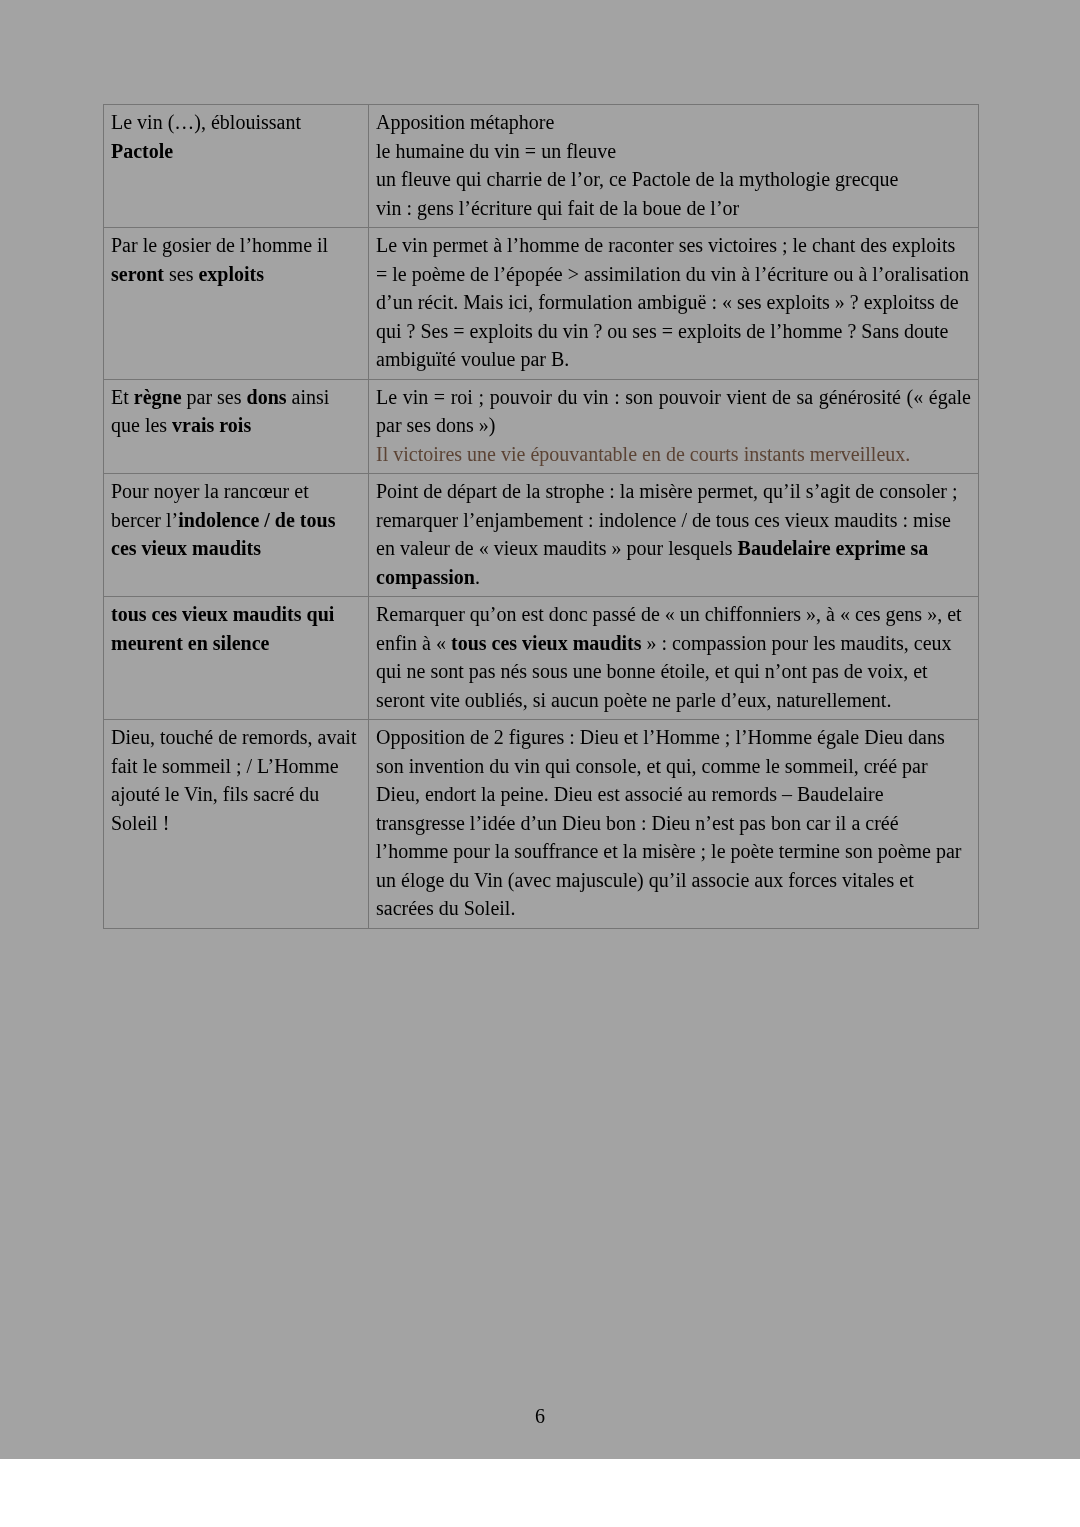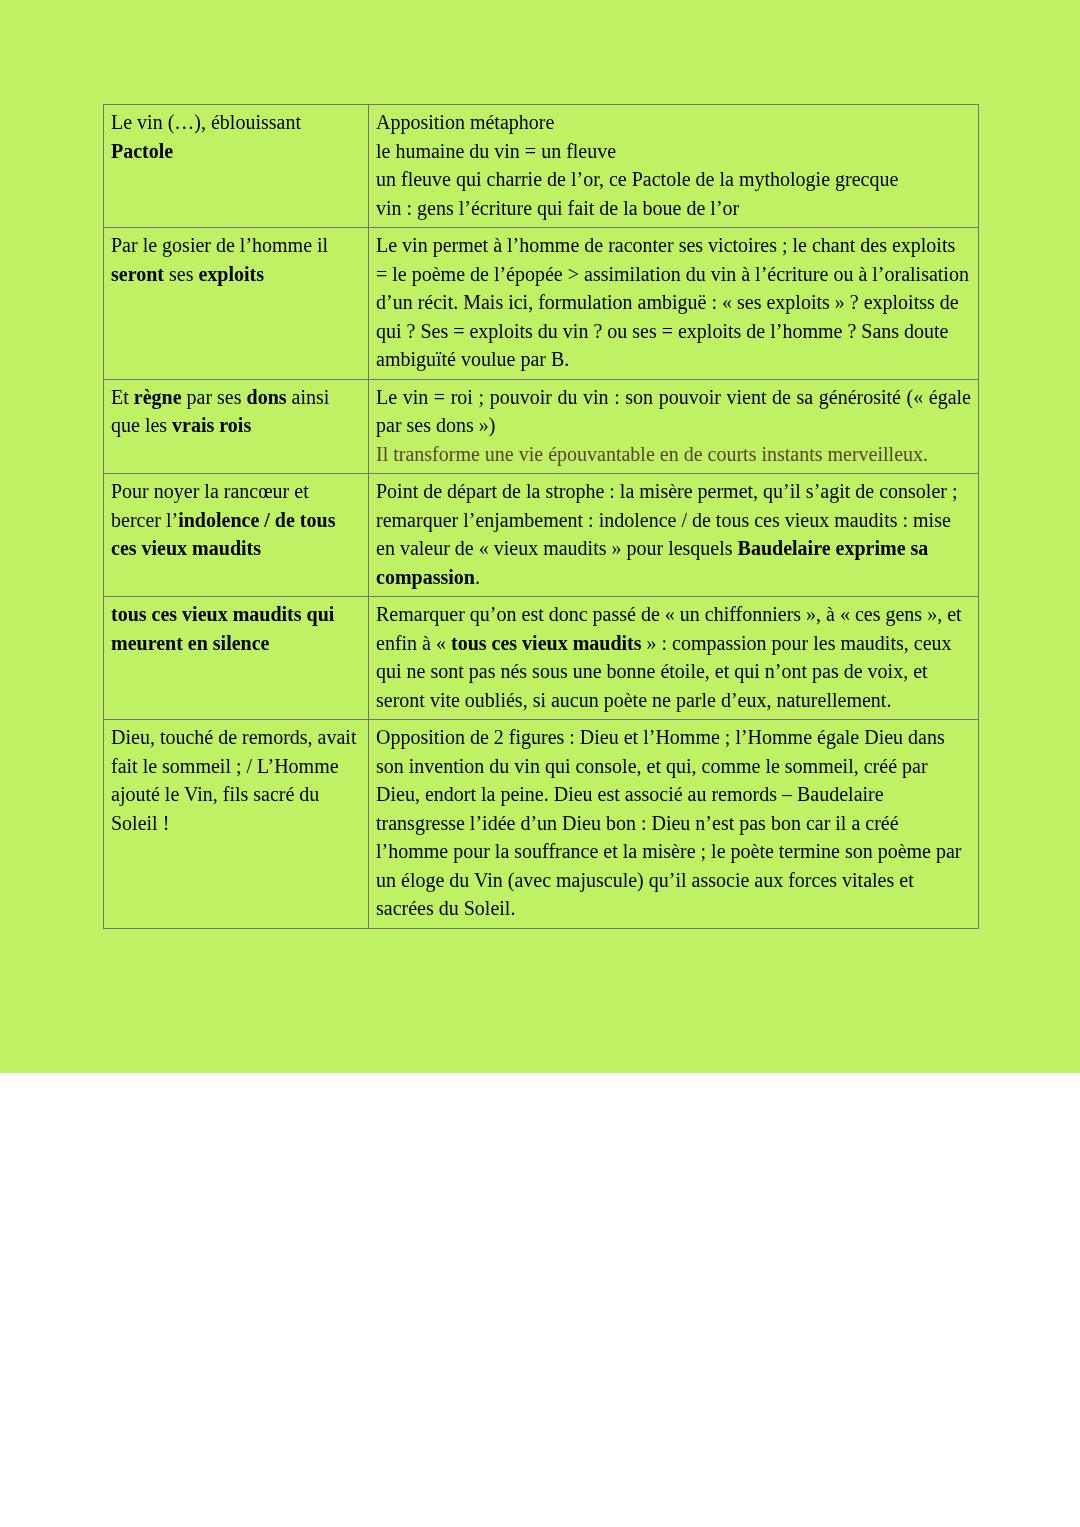--- a/index.html
+++ b/index.html
@@ -3,22 +3,22 @@
 <meta charset="utf-8">
 <style>
   html, body {
     margin: 0;
     padding: 0;
     background: #ffffff;
   }
   .sheet {
     position: relative;
     width: 1080px;
-    height: 1073px;
-    background: #bef264;
+    height: 1459px;
+    background: #a3a3a3;
     font-family: "Liberation Serif", serif;
     color: #000000;
     overflow: hidden;
   }
   table.analysis {
     position: absolute;
     left: 103px;
     top: 104px;
     width: 875px;
     border-collapse: collapse;
@@ -79,21 +79,21 @@
           <td>
             <p><span>Le vin permet à l’homme de raconter ses victoires ; le chant des exploits = le poème de l’épopée &gt; assimilation du vin à l’écriture ou à l’oralisation d’un récit. Mais ici, formulation ambiguë : « ses exploits » ? exploitss de qui ? Ses = exploits du vin ? ou ses = exploits de l’homme ? Sans doute ambiguïté voulue par B.</span></p>
           </td>
         </tr>
         <tr>
           <td>
             <p><span>Et </span><span class="b">règne</span><span> par ses </span><span class="b">dons</span><span> ainsi que les </span><span class="b">vrais rois</span></p>
           </td>
           <td>
             <p class="justify"><span>Le vin = roi ; pouvoir du vin : son pouvoir vient de sa générosité (« égale par ses dons »)</span></p>
-            <p class="highlight"><span>Il transforme une vie épouvantable en de courts instants merveilleux.</span></p>
+            <p class="highlight"><span>Il victoires une vie épouvantable en de courts instants merveilleux.</span></p>
           </td>
         </tr>
         <tr>
           <td>
             <p><span>Pour noyer la rancœur et bercer l’</span><span class="b">indolence / de tous ces vieux maudits</span></p>
           </td>
           <td>
             <p><span>Point de départ de la strophe : la misère permet, qu’il s’agit de consoler ;</span></p>
             <p><span>remarquer l’enjambement : indolence / de tous ces vieux maudits : mise en valeur de « vieux maudits » pour lesquels </span><span class="b">Baudelaire exprime sa compassion</span><span>.</span></p>
           </td>

